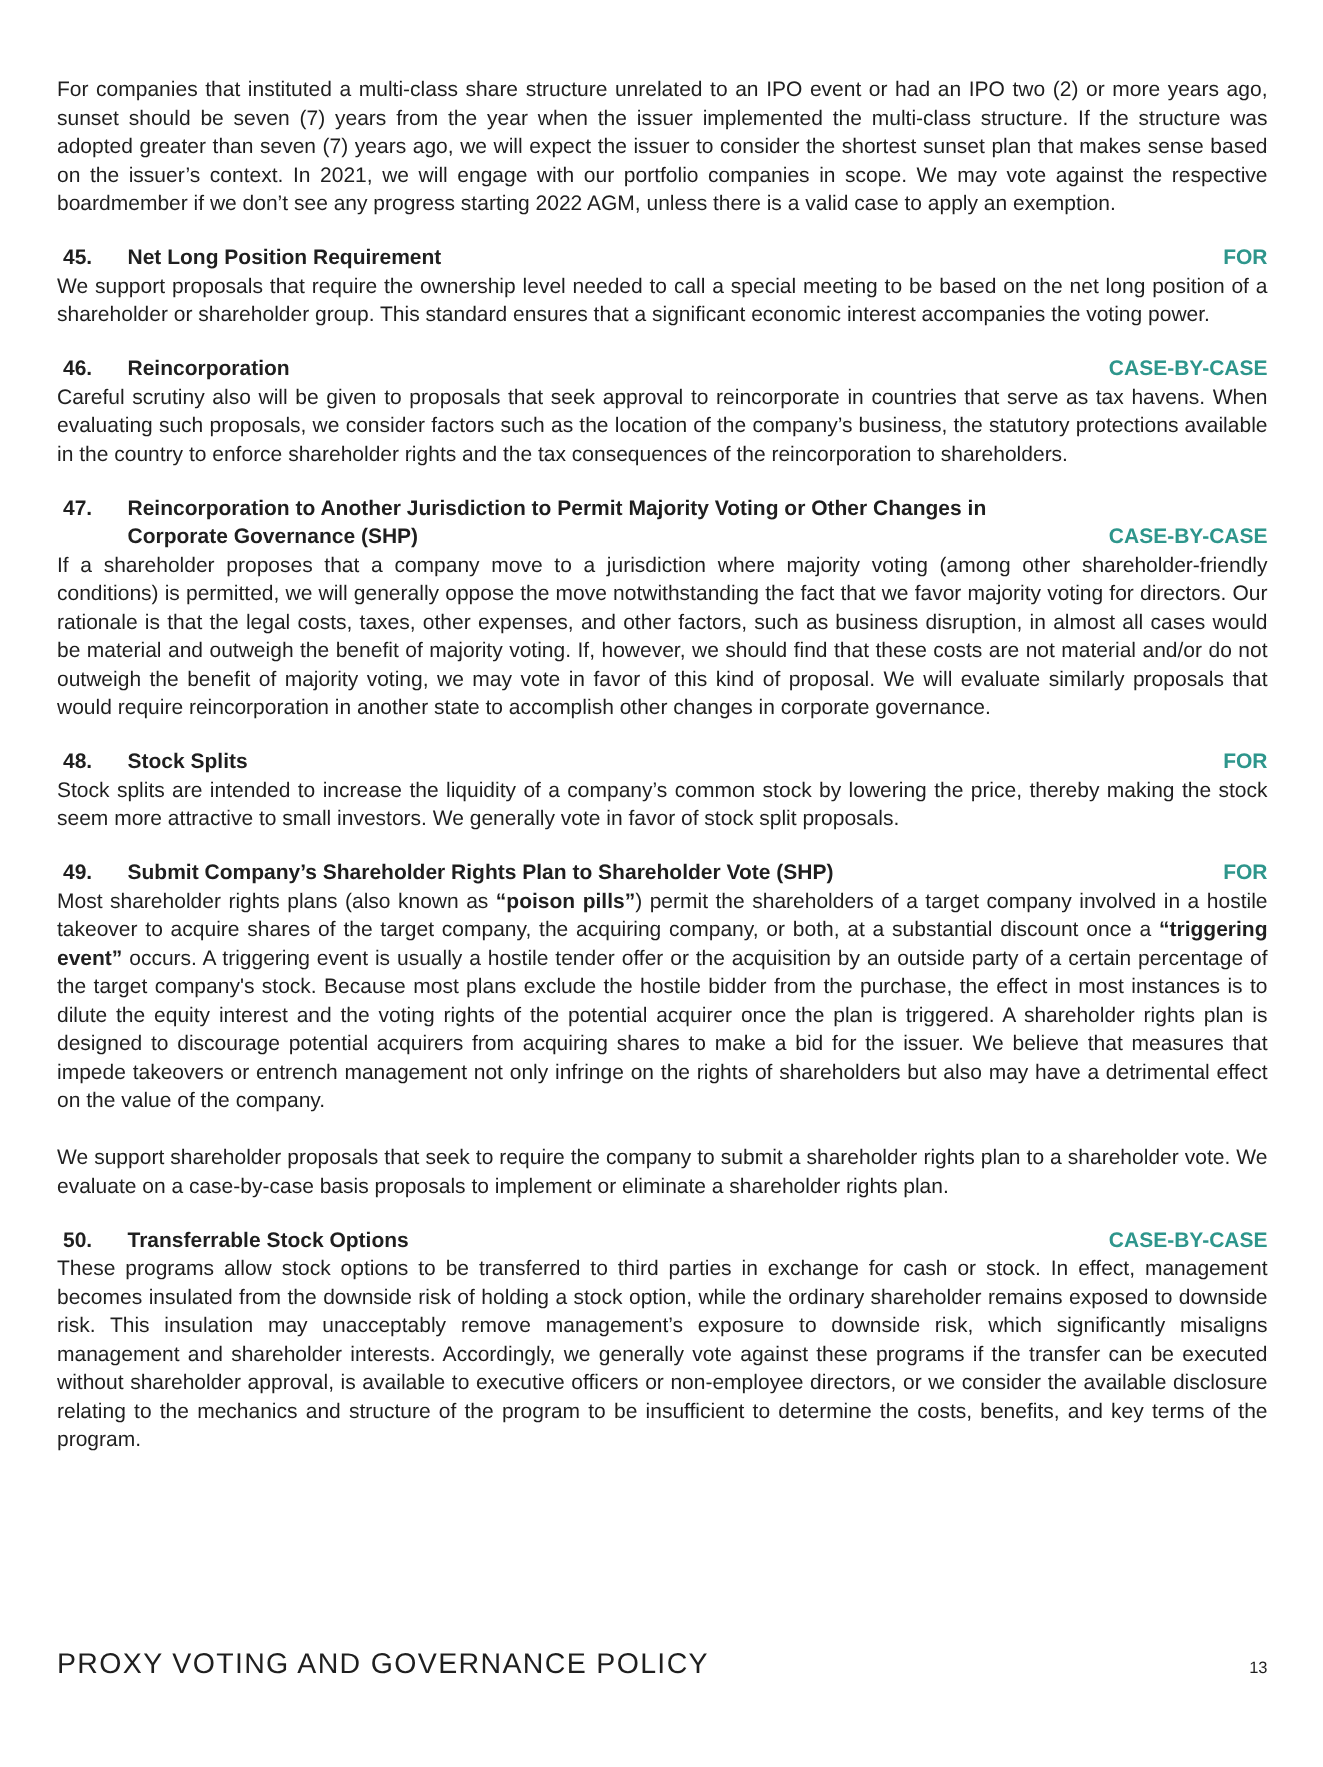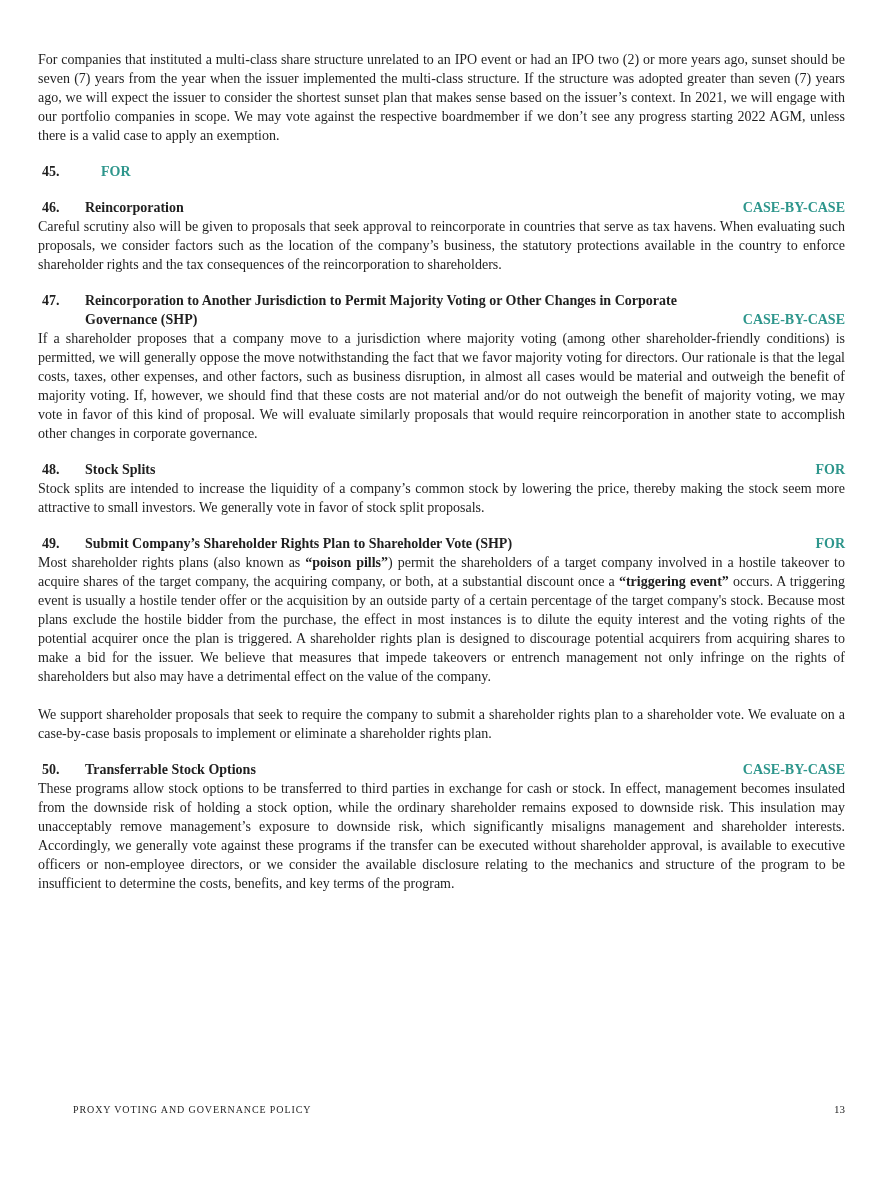--- a/index.html
+++ b/index.html
@@ -4,21 +4,21 @@
 <style>
   * { box-sizing: border-box; }
   html, body { margin: 0; padding: 0; background: #ffffff; }
   .page {
     width: 882px;
     height: 1178px;
     position: relative;
     margin: 0 auto;
     background: #ffffff;
     color: #1f1f1f;
-    font-family: Liberation Serif, serif;
+    font-family: Liberation Sans, sans-serif;
     font-size: 14px;
     line-height: 19px;
     padding: 50px 37px 0 38px;
   }
   p.body-text {
     margin: 0;
     text-align: justify;
   }
   p.body-text + p.body-text { margin-top: 19px; }
   section.sec { margin-top: 17px; }
@@ -42,38 +42,39 @@
   .footer {
     position: absolute;
     top: 1100px;
     left: 38px;
     right: 37px;
     display: flex;
     justify-content: space-between;
     align-items: baseline;
   }
   .footer-left {
-    font-size: 10px;
+    font-size: 19px;
     letter-spacing: 0.9px;
-    margin-left: 35px;
   }
   .footer-page { font-size: 11px; }
 </style>
 </head>
 <body>
 
 <div class="page">
 
   <p class="body-text">For companies that instituted a multi-class share structure unrelated to an IPO event or had an IPO two (2) or more years ago, sunset should be seven (7) years from the year when the issuer implemented the multi-class structure. If the structure was adopted greater than seven (7) years ago, we will expect the issuer to consider the shortest sunset plan that makes sense based on the issuer’s context. In 2021, we will engage with our portfolio companies in scope. We may vote against the respective boardmember if we don’t see any progress starting 2022 AGM, unless there is a valid case to apply an exemption.</p>
 
   <section class="sec">
     <div class="sec-head">
       <span class="sec-num">45.</span>
+      <span class="sec-title">Net Long Position Requirement</span>
       <span class="verdict" style="color: rgb(46, 150, 140);">FOR</span>
     </div>
+    <p class="body-text">We support proposals that require the ownership level needed to call a special meeting to be based on the net long position of a shareholder or shareholder group. This standard ensures that a significant economic interest accompanies the voting power.</p>
   </section>
 
   <section class="sec">
     <div class="sec-head">
       <span class="sec-num">46.</span>
       <span class="sec-title">Reincorporation</span>
       <span class="verdict" style="color: rgb(46, 150, 140);">CASE-BY-CASE</span>
     </div>
     <p class="body-text">Careful scrutiny also will be given to proposals that seek approval to reincorporate in countries that serve as tax havens. When evaluating such proposals, we consider factors such as the location of the company’s business, the statutory protections available in the country to enforce shareholder rights and the tax consequences of the reincorporation to shareholders.</p>
   </section>

